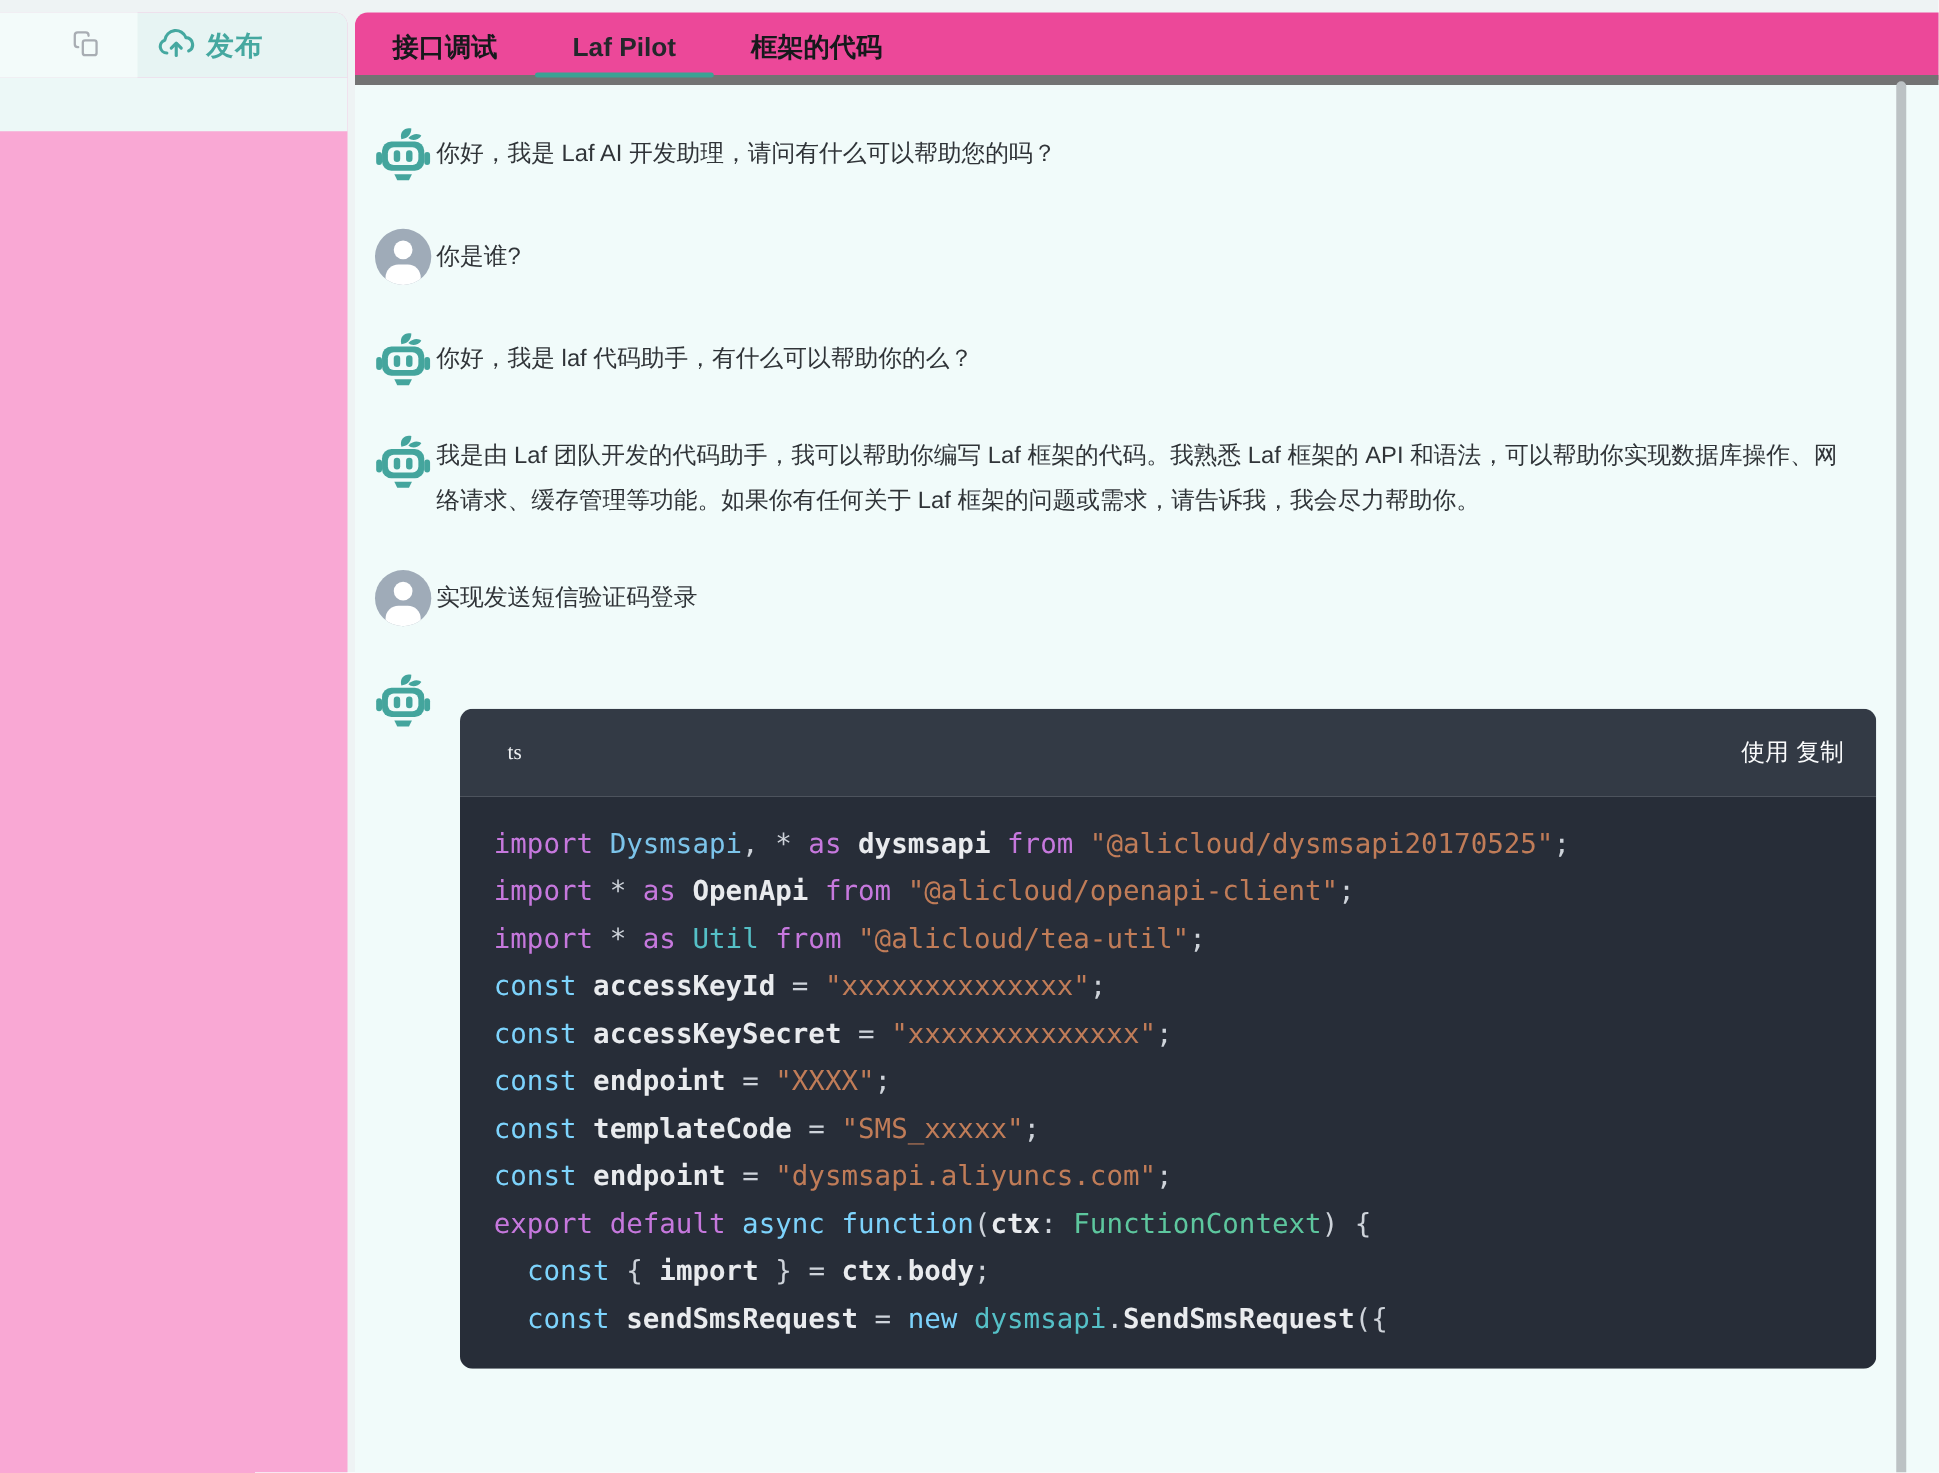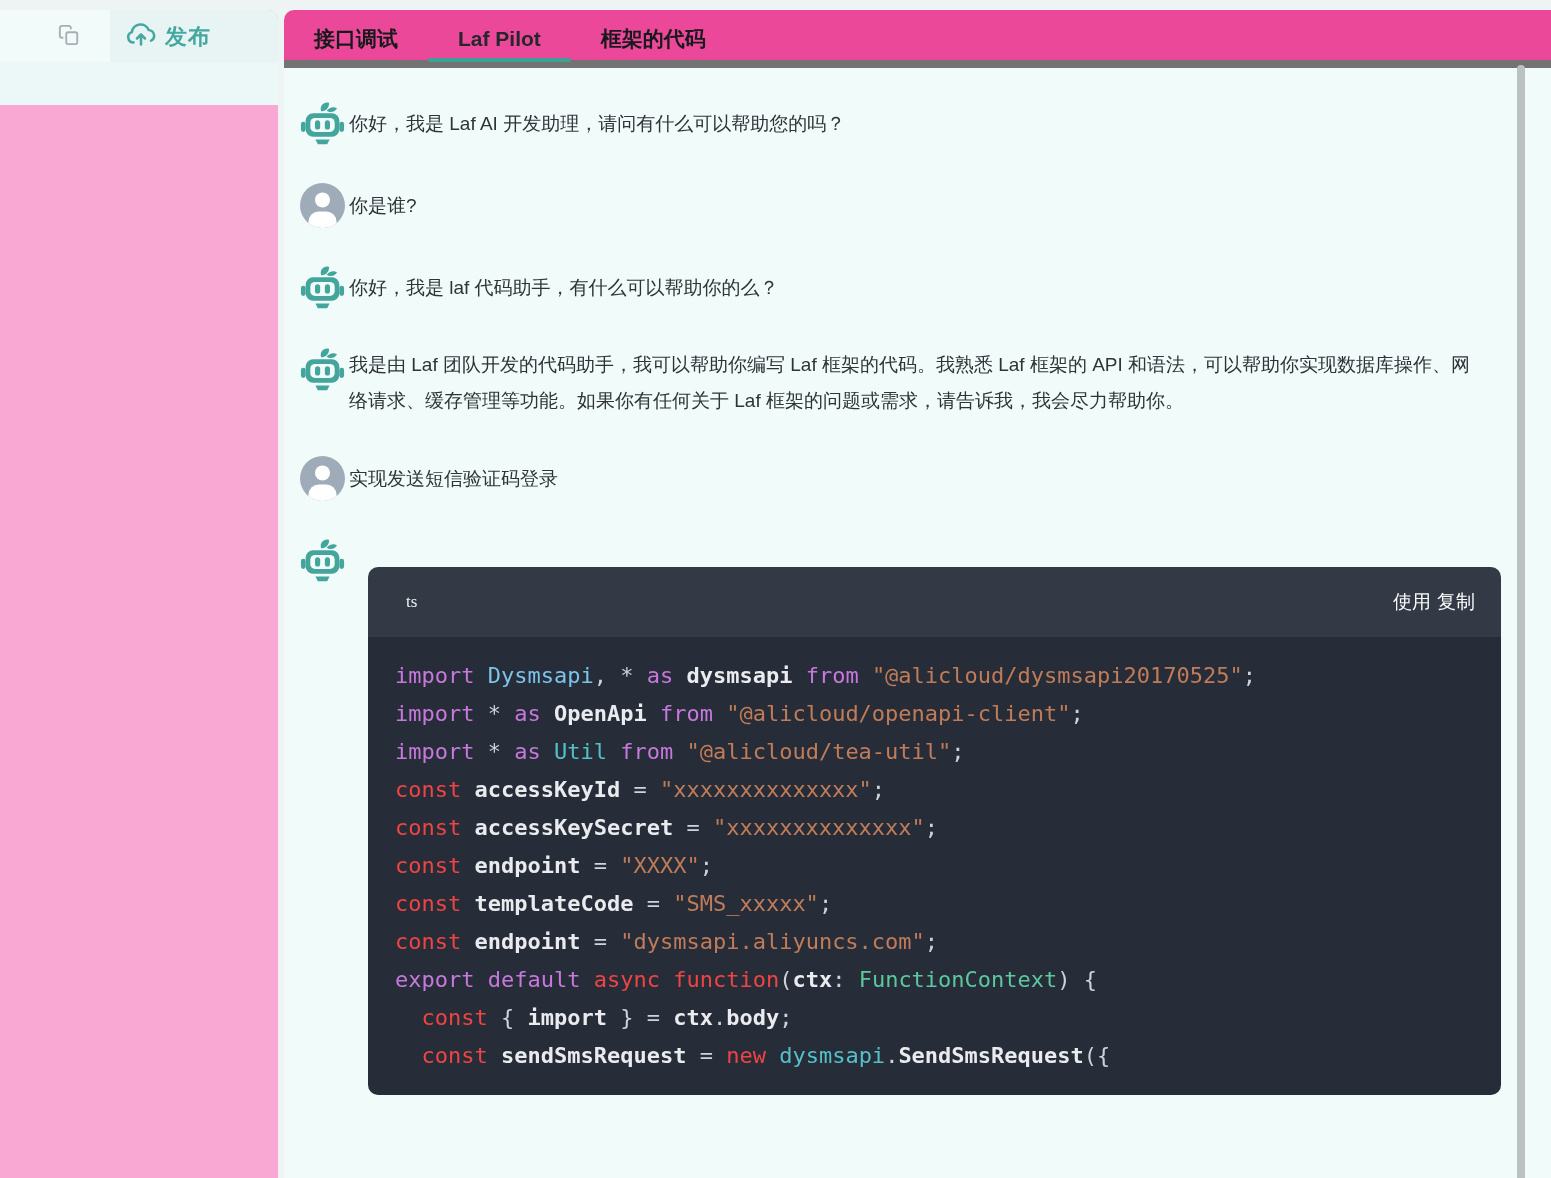--- a/index.html
+++ b/index.html
@@ -46,21 +46,21 @@
   .code-header { height:70px; background:#333a45; display:flex; align-items:center;
     padding:0 26px 0 38px;font-family:Liberation Serif, serif; }
   .code-lang { font-size:17px; color:#eef0f2; }
   .code-actions { margin-left:auto; display:flex; gap:6px; }
   .code-action { font-size:19px; color:#fafbfc; cursor:pointer; }
   .code-body { background:#272d38; padding:20px 0 20px 27px;
     font-family:"DejaVu Sans Mono","Liberation Mono",monospace; font-size:22px;
     line-height:38px; }
   .code-line { white-space:pre; }
   .tok-k  { color:#c678dd; }
-  .tok-kb { color:#ef4444; }
+  .tok-kb { color:#7dd3fc; }
   .tok-t  { color:#7cc4ea; }
   .tok-tc { color:#55c0c7; }
   .tok-g  { color:#5dc79e; }
   .tok-s  { color:#c07c58; }
   .tok-v  { color:#e9ebee; font-weight:bold; }
   .tok-p  { color:#ced3da; }
 
   
   .scrollbar-thumb { position:absolute; left:1517px; top:65px; width:8px; height:1113px;
     background:#bcc2c4; border-radius:4px 4px 0 0; cursor:pointer; }

